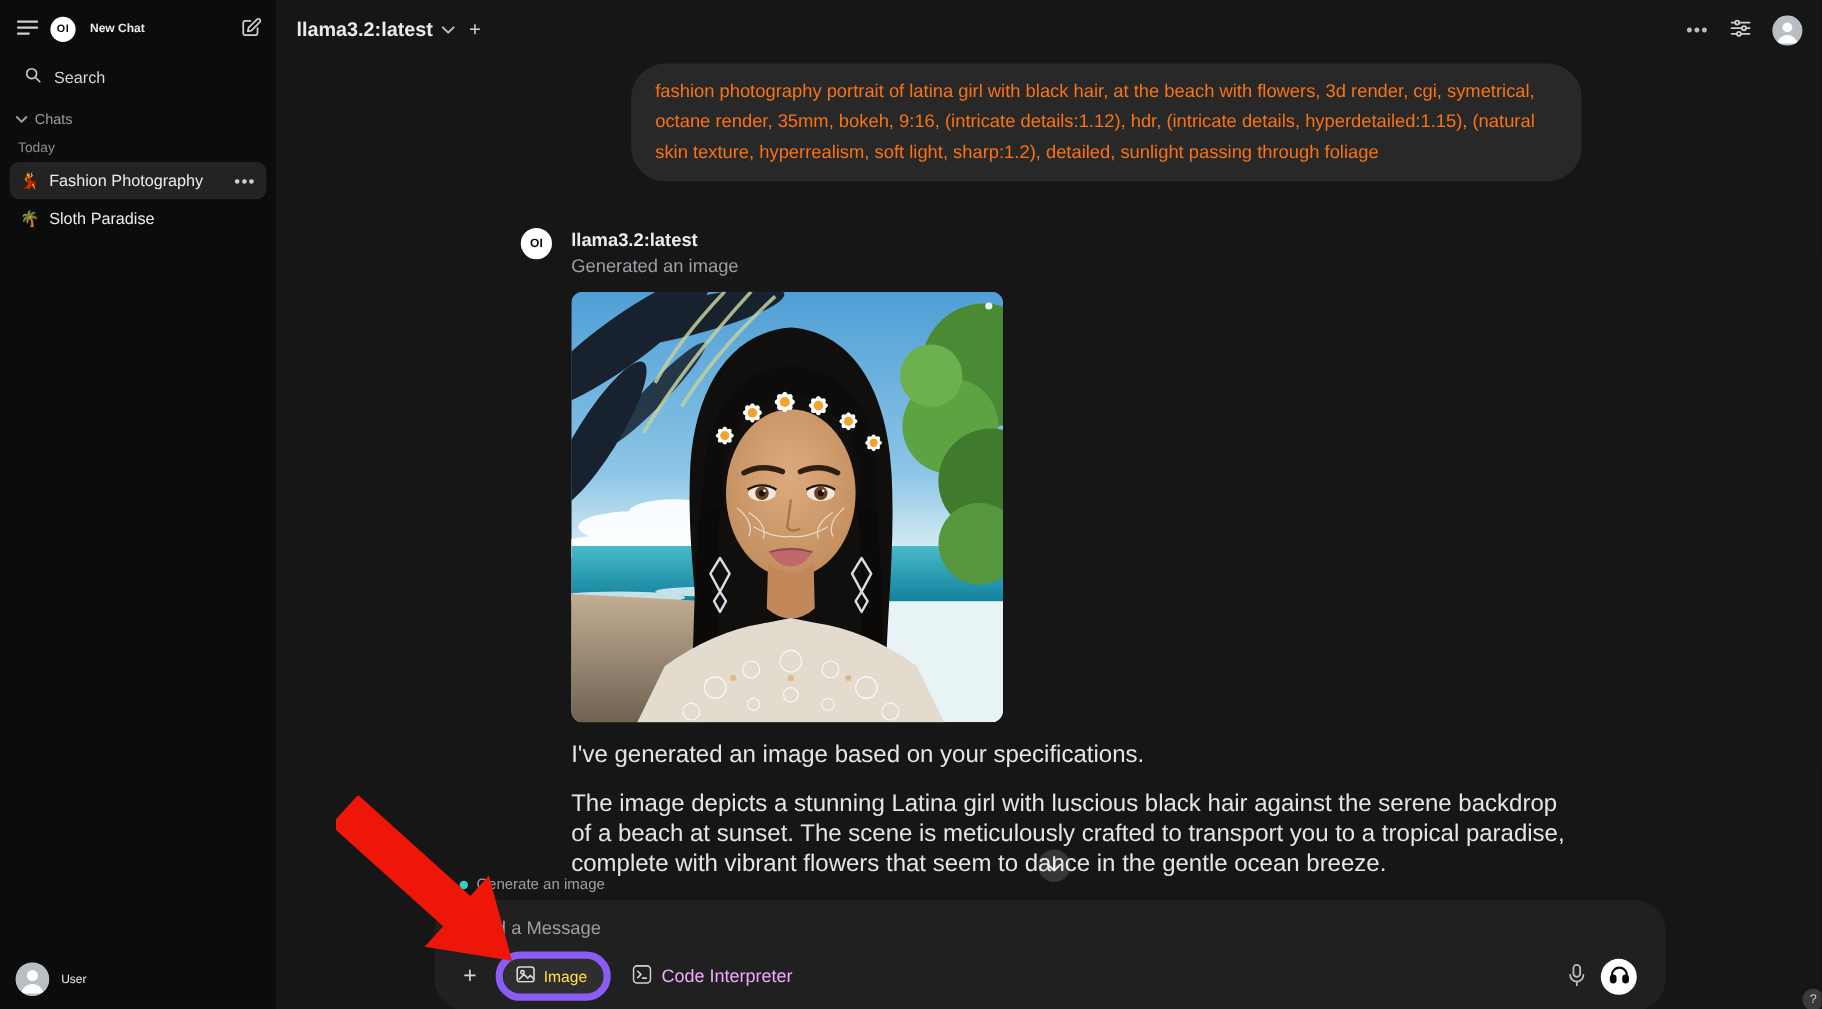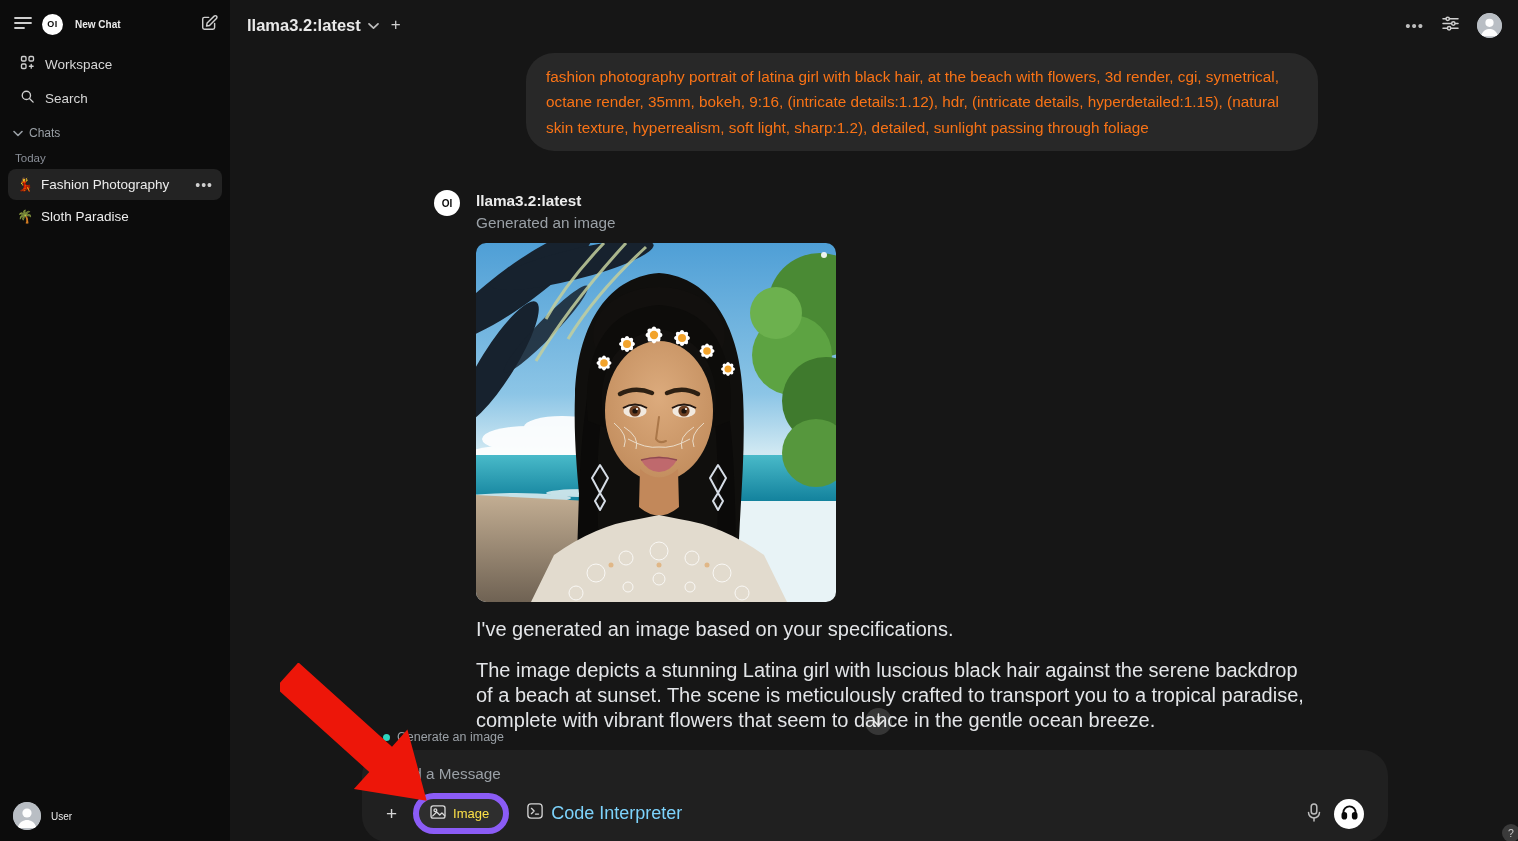--- a/index.html
+++ b/index.html
@@ -61,21 +61,21 @@
   
   .composer { position:absolute; left:132px; top:750px; width:1026px; height:92px; background:#202020;
     border-radius:26px; z-index:5; }
   .composer-input { width:100%; background:transparent; border:none; outline:none; color:#ececec;
     font-size:15.3px; padding:15px 24px 4px 24px; font-family:inherit; }
   .composer-input::placeholder { color:#9aa0a6; }
   .composer-tools { display:flex; align-items:center; gap:12px; padding:6px 14px 0 20px; }
   .plus-btn { background:none; border:none; color:#d6d6d6; font-size:19px; line-height:19px; cursor:pointer; padding:0 4px; }
   .pill { display:flex; align-items:center; gap:7px; background:#2e2e2e; border:6px solid #8b5cf6; border-radius:999px;
     padding:6px 14px 6px 11px; font-size:13px; color:#fde047; cursor:pointer; }
-  .tool-btn { display:flex; align-items:center; gap:8px; background:none; border:none; font-size:18px; color:#7dd3fc;
+  .tool-btn { display:flex; align-items:center; gap:8px; background:none; border:none; font-size:15px; color:#f0abfc;
     cursor:pointer; padding:6px 6px; }
   .composer-right { margin-left:auto; display:flex; align-items:center; gap:13px; padding-right:10px; }
   .mic-btn { background:none; border:none; cursor:pointer; display:flex; }
   .call-btn { width:30px; height:30px; border-radius:50%; background:#fff; border:none; cursor:pointer;
     display:flex; align-items:center; justify-content:center; }
 
   .gen-status { position:absolute; left:153px; top:730px; display:flex; align-items:center; gap:7px; z-index:6; }
   .gen-dot { width:7px; height:7px; border-radius:50%; background:#2dd4bf; }
   .gen-text { font-size:12.5px; color:#9aa0a6; }
 
@@ -107,32 +107,20 @@
       <button class="icon-btn">
         <span>
           <svg width="17" height="17" viewBox="0 0 20 20" fill="none" stroke="#cfcfcf" stroke-width="1.7" stroke-linecap="round" stroke-linejoin="round">
               <path d="M16 11v5a2 2 0 0 1-2 2H4a2 2 0 0 1-2-2V6a2 2 0 0 1 2-2h5"></path>
               <path d="M15.5 2.5a1.9 1.9 0 0 1 2.7 2.7L10 13.5 6.5 14.2 7.2 10.7z"></path>
             </svg>
         </span>
       </button>
     </div>
 
-    <div class="sb-item">
-      <span>
-        <svg width="15" height="15" viewBox="0 0 20 20" fill="none" stroke="#cfcfcf" stroke-width="1.8" stroke-linecap="round">
-            <rect x="2" y="2" width="6" height="6" rx="1.5"></rect>
-            <rect x="12" y="2" width="6" height="6" rx="1.5"></rect>
-            <rect x="2" y="12" width="6" height="6" rx="1.5"></rect>
-            <line x1="15" y1="12.5" x2="15" y2="17.5"></line>
-            <line x1="12.5" y1="15" x2="17.5" y2="15"></line>
-          </svg>
-      </span>
-      <span>Workspace</span>
-    </div>
 
     <div class="sb-item">
       <span>
         <svg width="15" height="15" viewBox="0 0 20 20" fill="none" stroke="#cfcfcf" stroke-width="1.8" stroke-linecap="round">
             <circle cx="8.5" cy="8.5" r="5.5"></circle>
             <line x1="13" y1="13" x2="17.5" y2="17.5"></line>
           </svg>
       </span>
       <span>Search</span>
     </div>

